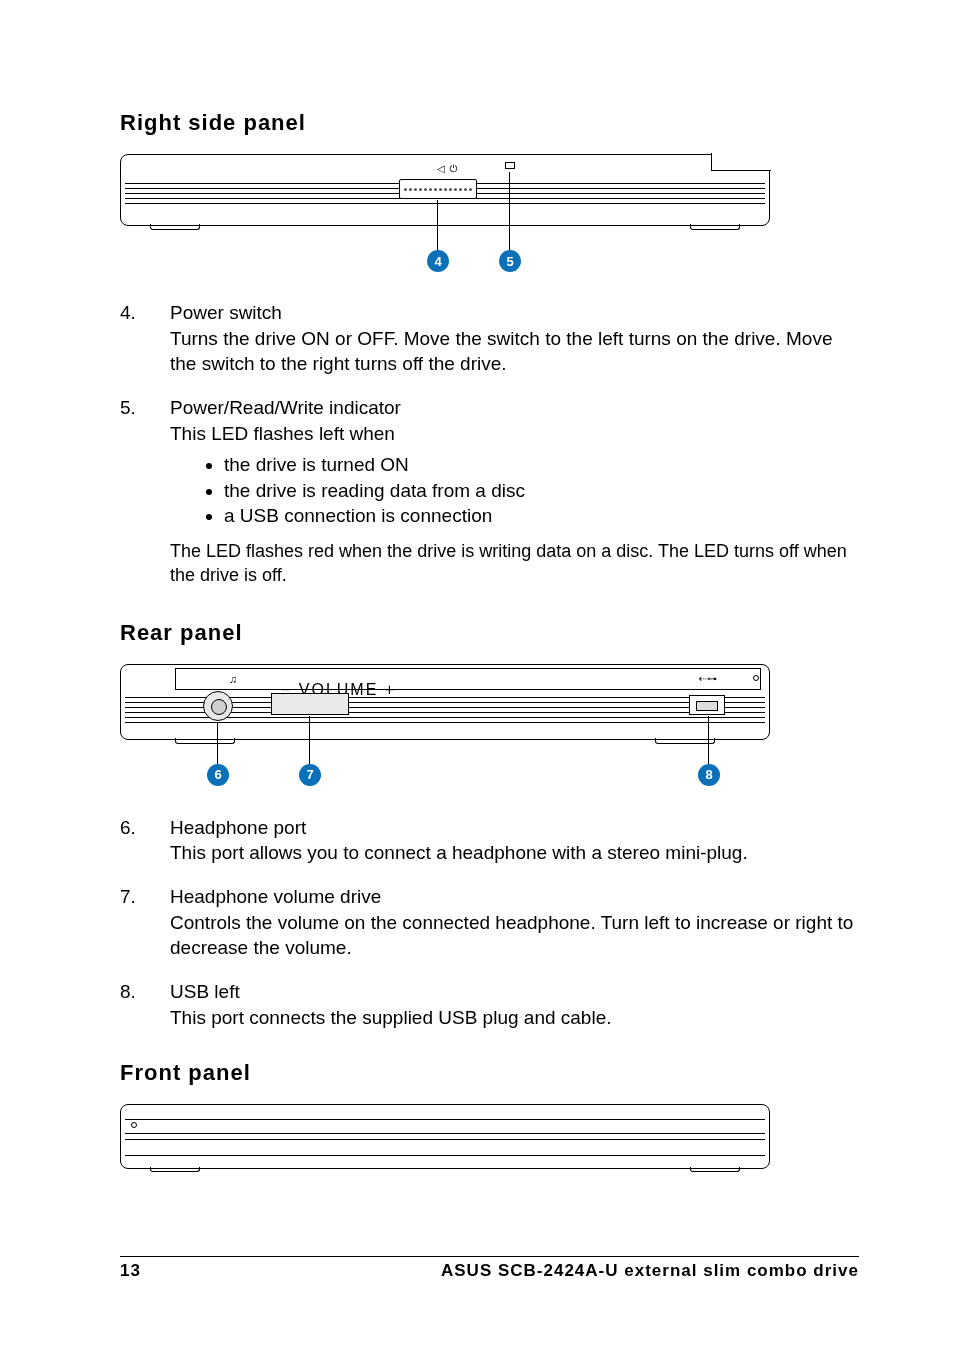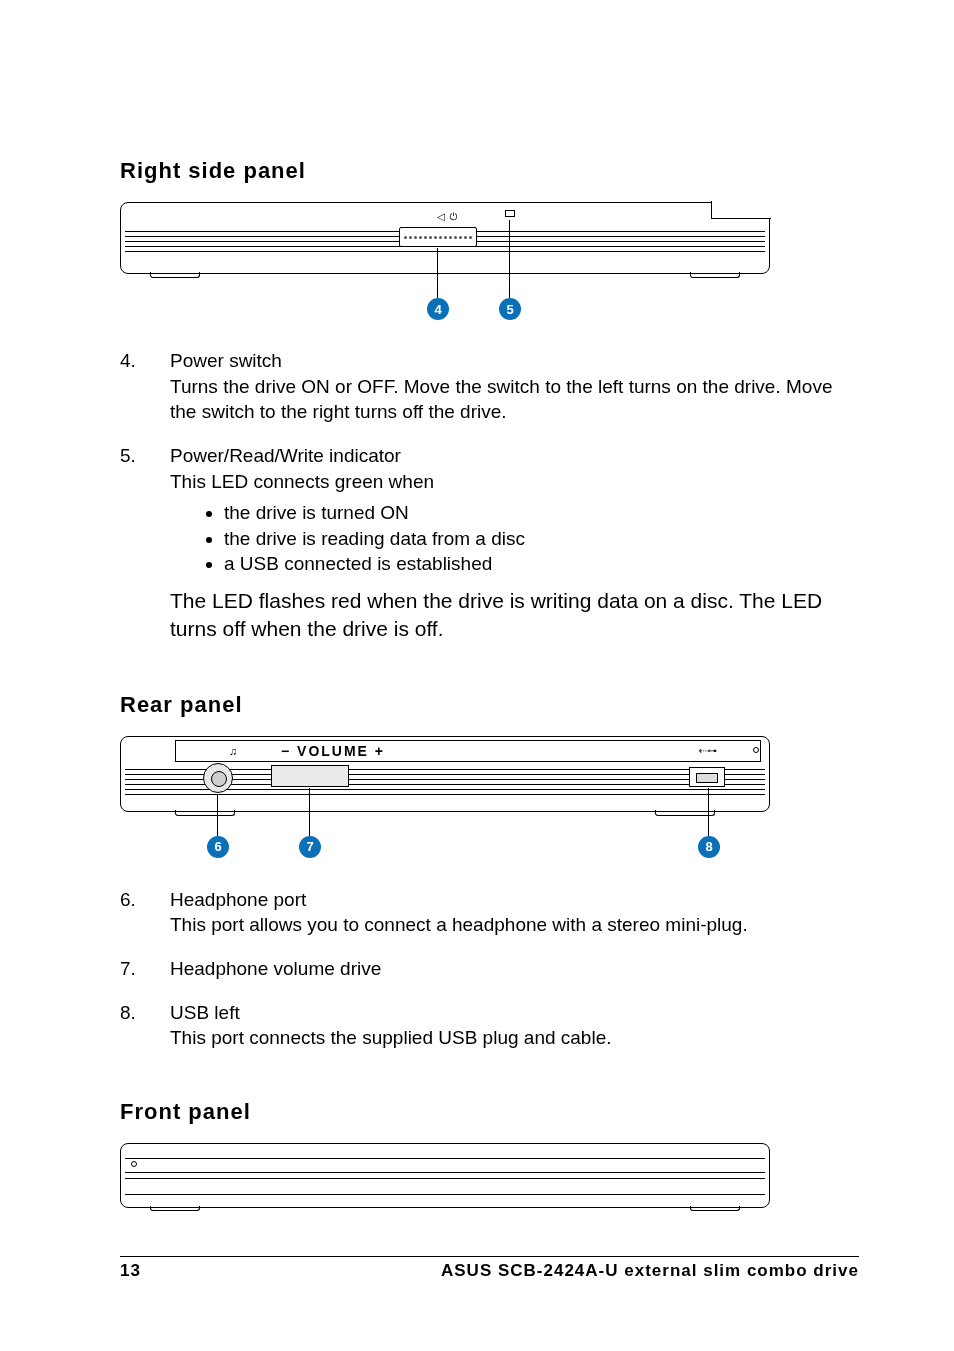--- a/index.html
+++ b/index.html
@@ -1,29 +1,29 @@
 <!DOCTYPE html>
 <html><head>
 <meta charset="utf-8">
 <style>
   * { box-sizing: border-box; margin: 0; padding: 0; }
   html, body { width: 954px; height: 1351px; background: #fff; font-family: Arial, Helvetica, sans-serif; color: #000; }
   .page { padding: 110px 95px 60px 120px; position: relative; height: 100%; }
-  h2 { font-size: 22px; font-weight: bold; letter-spacing: 1px; margin-bottom: 18px; margin-top: 48px; }
+  h2 { font-size: 22px; font-weight: bold; letter-spacing: 1px; margin-bottom: 18px; }
   .section { margin-bottom: 30px; }
   .figure-wrap { margin-bottom: 16px; }
 
   
   .num-item { display: flex; margin-bottom: 18px; font-size: 19px; line-height: 1.35; }
   .num-item .num { width: 50px; flex-shrink: 0; }
   .num-item .body { flex: 1; }
   .num-item .title { }
   .num-item .desc { }
   ul.bullets { list-style: disc; padding-left: 54px; margin: 6px 0 10px 0; font-size: 19px; line-height: 1.35; }
-  .para { font-size: 21px; line-height: 1.35; margin-left: 50px; }
+  .para { font-size: 18px; line-height: 1.35; margin-left: 50px; }
 
   
   .footer { position: absolute; left: 120px; right: 95px; bottom: 70px; border-top: 1px solid #000; padding-top: 4px; display: flex; justify-content: space-between; font-size: 17px; font-weight: bold; letter-spacing: 1px; }
 
   
   .fig-right { position: relative; width: 650px; height: 130px; }
   .rs-body { position: absolute; left: 0; top: 0; width: 650px; height: 72px; border: 1.5px solid #000; border-radius: 8px; background: #fff; }
   .rs-notch { position: absolute; right: -2px; top: -2px; width: 60px; height: 18px; border-left: 1.5px solid #000; border-bottom: 1.5px solid #000; background: #fff; border-top-right-radius: 8px; }
   .rs-stripes { position: absolute; left: 4px; right: 4px; top: 28px; height: 28px; }
   .rs-stripes div { border-top: 1px solid #000; height: 5px; }
@@ -40,21 +40,21 @@
 
   
   .fig-rear { position: relative; width: 650px; height: 135px; }
   .rp-body { position: absolute; left: 0; top: 0; width: 650px; height: 76px; border: 1.5px solid #000; border-radius: 8px; background: #fff; }
   .rp-top-plate { position: absolute; left: 54px; right: 8px; top: 3px; height: 22px; border: 1px solid #000; background:#fff; }
   .rp-stripes { position: absolute; left: 4px; right: 4px; top: 32px; height: 30px; }
   .rp-stripes div { border-top: 1px solid #000; height: 5px; }
   .rp-hp-jack { position: absolute; left: 82px; top: 26px; width: 30px; height: 30px; border: 1px solid #000; border-radius: 50%; background: #e8e8e8; }
   .rp-hp-jack::after { content:""; position:absolute; left:7px; top:7px; width:14px; height:14px; border:1px solid #000; border-radius:50%; background:#cfcfcf;}
   .rp-hp-sym { position: absolute; left: 108px; top: 8px; font-size: 11px; }
-  .rp-vol-label { position: absolute; left: 160px; top: 6px; font-size: 14px; letter-spacing: 2px; color:#000;font-weight:bold;}
+  .rp-vol-label { position: absolute; left: 160px; top: 16px; font-size: 16px; letter-spacing: 2px; color:#000;}
   .rp-vol-dial { position: absolute; left: 150px; top: 28px; width: 78px; height: 22px; border: 1px solid #000; background: #eaeaea; }
   .rp-usb-sym { position: absolute; right: 52px; top: 8px; font-size: 10px; }
   .rp-usb-port { position: absolute; right: 44px; top: 30px; width: 36px; height: 20px; border: 1px solid #000; background:#fff; }
   .rp-usb-port::after { content:""; position:absolute; left:6px; top:5px; right:6px; height:8px; border:1px solid #000; background:#ddd;}
   .rp-hole-r { position: absolute; right: 10px; top: 10px; width: 6px; height: 6px; border:1px solid #000; border-radius:50%; }
   .rp-foot-l { position:absolute; left: 55px; top: 74px; width: 60px; height: 6px; border-bottom:1.5px solid #000; border-left:1.5px solid #000; border-right:1.5px solid #000; border-bottom-left-radius:3px; border-bottom-right-radius:3px;}
   .rp-foot-r { position:absolute; right: 55px; top: 74px; width: 60px; height: 6px; border-bottom:1.5px solid #000; border-left:1.5px solid #000; border-right:1.5px solid #000; border-bottom-left-radius:3px; border-bottom-right-radius:3px;}
 
   
   .fig-front { position: relative; width: 650px; height: 90px; }
@@ -121,27 +121,27 @@
       <div class="body">
         <div class="title">Power switch</div>
         <div class="desc">Turns the drive ON or OFF. Move the switch to the left turns on the drive. Move the switch to the right turns off the drive.</div>
       </div>
     </div>
 
     <div class="num-item" style="margin-bottom:6px;">
       <div class="num">5.</div>
       <div class="body">
         <div class="title">Power/Read/Write indicator</div>
-        <div class="desc">This LED connects green when</div>
+        <div class="desc">This LED flashes left when</div>
       </div>
     </div>
     <ul class="bullets" style="margin-left:50px;">
       <li>the drive is turned ON</li>
       <li>the drive is reading data from a disc</li>
-      <li>a USB connected is established</li>
+      <li>a USB connection is connection</li>
     </ul>
     <p class="para">The LED flashes red when the drive is writing data on a disc. The LED turns off when the drive is off.</p>
   </div>
 
   <div class="section" style="margin-top:32px;">
     <h2>Rear panel</h2>
 
     <div class="figure-wrap">
       <div class="fig-rear">
         <div class="rp-body">
@@ -177,20 +177,21 @@
       <div class="num">6.</div>
       <div class="body">
         <div class="title">Headphone port</div>
         <div class="desc">This port allows you to connect a headphone with a stereo mini-plug.</div>
       </div>
     </div>
     <div class="num-item">
       <div class="num">7.</div>
       <div class="body">
         <div class="title">Headphone volume drive</div>
+        <div class="desc">Controls the volume on the connected headphone. Turn left to increase or right to decrease the volume.</div>
       </div>
     </div>
     <div class="num-item">
       <div class="num">8.</div>
       <div class="body">
         <div class="title">USB left</div>
         <div class="desc">This port connects the supplied USB plug and cable.</div>
       </div>
     </div>
   </div>

